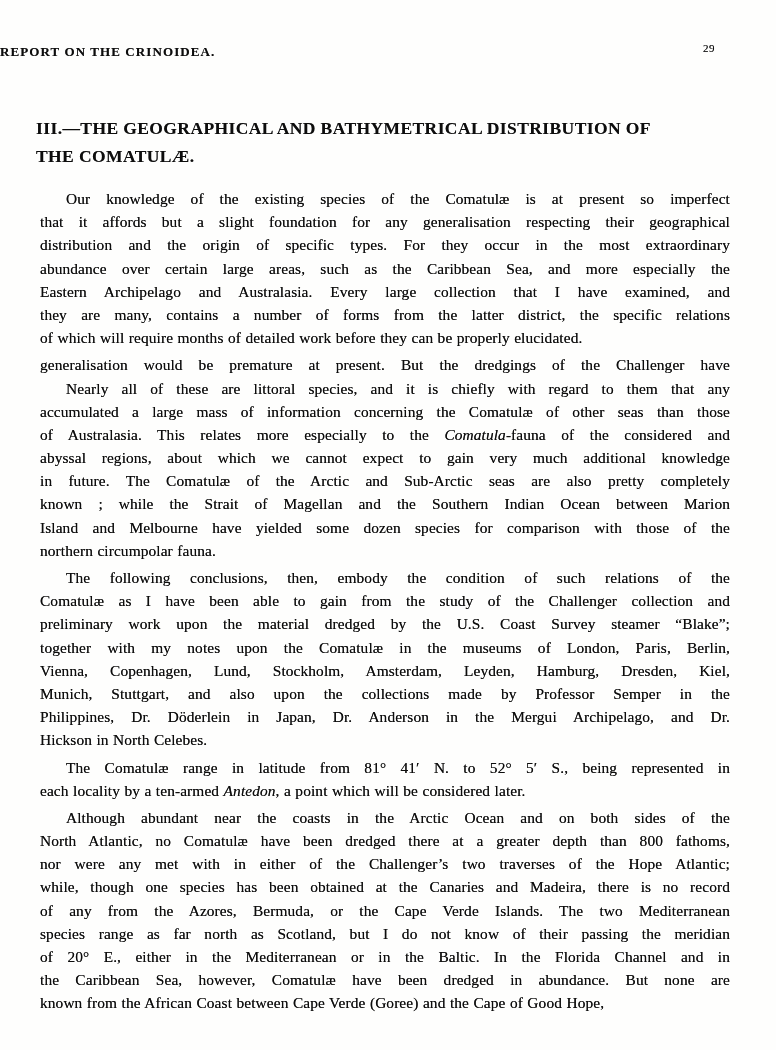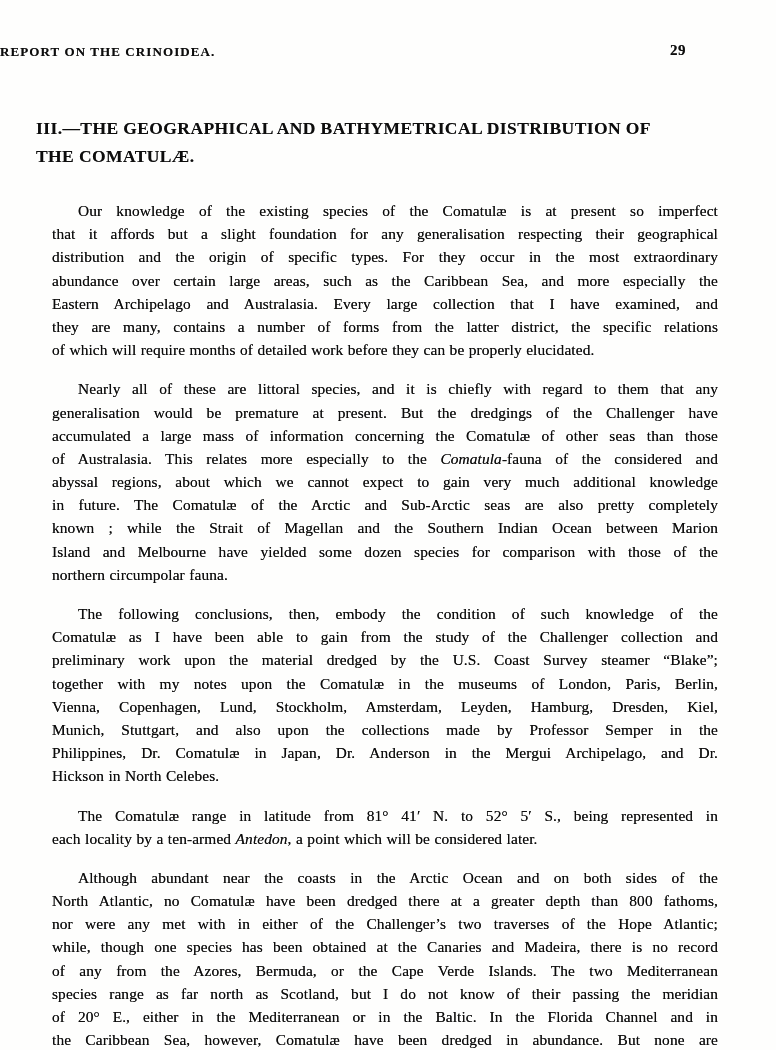--- a/index.html
+++ b/index.html
@@ -24,24 +24,24 @@
     width: 698px; 
     text-align: left;
     font-size: 13px;
     letter-spacing: 1.1px;
     font-weight: bold;
     text-shadow: 0 0 0.4px rgba(20,20,20,0.55);
   }
   .page-number {
     position: absolute;
     top: 42px;
-    left: 670px;
-    font-size: 15px;
+    left: 703px;
+    font-size: 11px;
     letter-spacing: 0.5px;
-    font-weight: bold;
+    font-weight: normal;
     text-shadow: 0 0 0.4px rgba(20,20,20,0.55);
   }
   
   .section-heading {
     position: absolute;
     top: 114px;
     left: 36px;
     width: 702px;
     text-align: left;
     font-size: 17.5px;
@@ -55,21 +55,21 @@
     position: absolute;
     top: 183px;
     left: 36px;
     width: 698px;
     font-size: 15.4px;
     line-height: 23.2px;
     letter-spacing: 0.1px;
     word-spacing: 0.5px;
     text-shadow: 0 0 0.5px rgba(15,15,15,0.75);
   }
-  .paragraph { margin: 16px; }
+  .paragraph { margin: 4px; }
   .line {
     height: 23.2px;
     overflow: hidden;
     text-align: justify;
     text-align-last: justify;
   }
   .line.last {
     text-align-last: left;
   }
   .line.indent {
@@ -97,38 +97,38 @@
       <div class="paragraph">
         <div class="line indent"><span>Our knowledge of the existing species of the Comatulæ is at present so imperfect</span></div>
         <div class="line"><span>that it affords but a slight foundation for any generalisation respecting their geographical</span></div>
         <div class="line"><span>distribution and the origin of specific types.  For they occur in the most extraordinary</span></div>
         <div class="line"><span>abundance over certain large areas, such as the Caribbean Sea, and more especially the</span></div>
         <div class="line"><span>Eastern Archipelago and Australasia.  Every large collection that I have examined, and</span></div>
         <div class="line"><span>they are many, contains a number of forms from the latter district, the specific relations</span></div>
         <div class="line last"><span>of which will require months of detailed work before they can be properly elucidated.</span></div>
       </div>
       <div class="paragraph">
+        <div class="line"><span>generalisation would be premature at present.  But the dredgings of the Challenger have</span></div>
         <div class="line indent"><span>Nearly all of these are littoral species, and it is chiefly with regard to them that any</span></div>
-        <div class="line"><span>generalisation would be premature at present.  But the dredgings of the Challenger have</span></div>
         <div class="line"><span>accumulated a large mass of information concerning the Comatulæ of other seas than those</span></div>
         <div class="line"><span>of Australasia.  This relates more especially to the </span><span class="italic">Comatula</span><span>-fauna of the considered and</span></div>
         <div class="line"><span>abyssal regions, about which we cannot expect to gain very much additional knowledge</span></div>
         <div class="line"><span>in future.  The Comatulæ of the Arctic and Sub-Arctic seas are also pretty completely</span></div>
         <div class="line"><span>known ; while the Strait of Magellan and the Southern Indian Ocean between Marion</span></div>
         <div class="line"><span>Island and Melbourne have yielded some dozen species for comparison with those of the</span></div>
         <div class="line last"><span>northern circumpolar fauna.</span></div>
       </div>
       <div class="paragraph">
-        <div class="line indent"><span>The following conclusions, then, embody the condition of such knowledge of the</span></div>
+        <div class="line indent"><span>The following conclusions, then, embody the condition of such relations of the</span></div>
         <div class="line"><span>Comatulæ as I have been able to gain from the study of the Challenger collection and</span></div>
         <div class="line"><span>preliminary work upon the material dredged by the U.S. Coast Survey steamer “Blake”;</span></div>
         <div class="line"><span>together with my notes upon the Comatulæ in the museums of London, Paris, Berlin,</span></div>
         <div class="line"><span>Vienna, Copenhagen, Lund, Stockholm, Amsterdam, Leyden, Hamburg, Dresden, Kiel,</span></div>
         <div class="line"><span>Munich, Stuttgart, and also upon the collections made by Professor Semper in the</span></div>
-        <div class="line"><span>Philippines, Dr. Comatulæ in Japan, Dr. Anderson in the Mergui Archipelago, and Dr.</span></div>
+        <div class="line"><span>Philippines, Dr. Döderlein in Japan, Dr. Anderson in the Mergui Archipelago, and Dr.</span></div>
         <div class="line last"><span>Hickson in North Celebes.</span></div>
       </div>
       <div class="paragraph">
         <div class="line indent"><span>The Comatulæ range in latitude from 81° 41′ N. to 52° 5′ S., being represented in</span></div>
         <div class="line last"><span>each locality by a ten-armed </span><span class="italic">Antedon</span><span>, a point which will be considered later.</span></div>
       </div>
       <div class="paragraph">
         <div class="line indent"><span>Although abundant near the coasts in the Arctic Ocean and on both sides of the</span></div>
         <div class="line"><span>North Atlantic, no Comatulæ have been dredged there at a greater depth than 800 fathoms,</span></div>
         <div class="line"><span>nor were any met with in either of the Challenger’s two traverses of the Hope Atlantic;</span></div>

